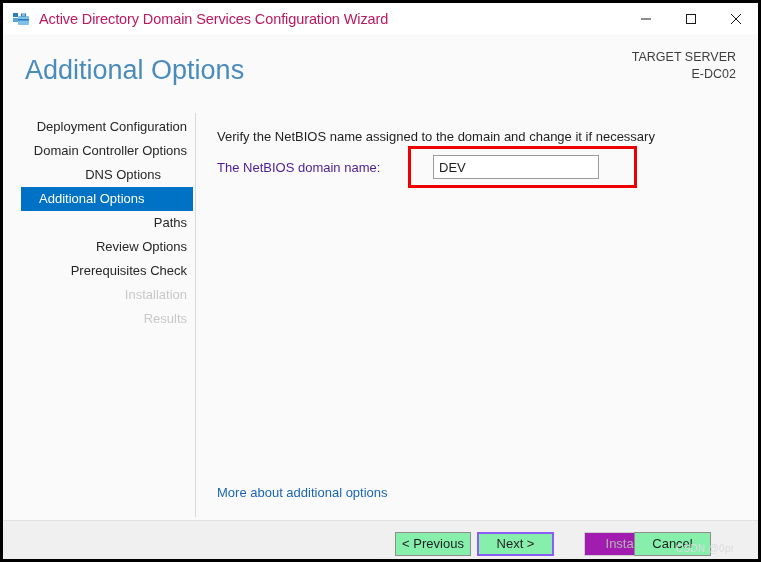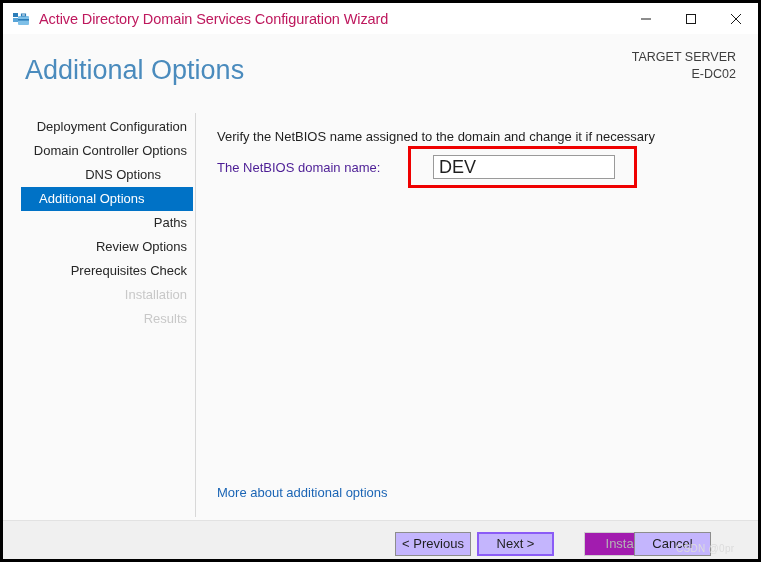--- a/index.html
+++ b/index.html
@@ -157,27 +157,27 @@
     top: 143px;
     width: 229px;
     height: 42px;
     box-sizing: border-box;
     border: 3px solid #ef0000;
   }
   #netbios-input {
     position: absolute;
     left: 430px;
     top: 152px;
-    width: 182px;
+    width: 166px;
     height: 24px;
     box-sizing: border-box;
     border: 1px solid #9a9a9a;
     background: #ffffff;
     font-family: "Liberation Sans", sans-serif;
-    font-size: 18px;
+    font-size: 13px;
     color: #1f1f1f;
     padding: 0 0 0 5px;
     outline: none;
   }
   #more-link {
     position: absolute;
     left: 214px;
     top: 482px;
     font-size: 13px;
     color: #1b65b5;
@@ -194,21 +194,21 @@
     width: 755px;
     height: 39px;
     background: #f0f0f0;
     border-top: 1px solid #e2e2e2;
   }
   .btn {
     position: absolute;
     top: 11px;
     height: 24px;
     box-sizing: border-box;
-    background: #c4b5fd;
+    background: #86efac;
     border: 1px solid #8d8d8d;
     font-family: "Liberation Sans", sans-serif;
     font-size: 13px;
     color: #1f1f1f;
     text-align: center;
     line-height: 22px;
     white-space: nowrap;
     cursor: pointer;
     padding: 0;
   }

